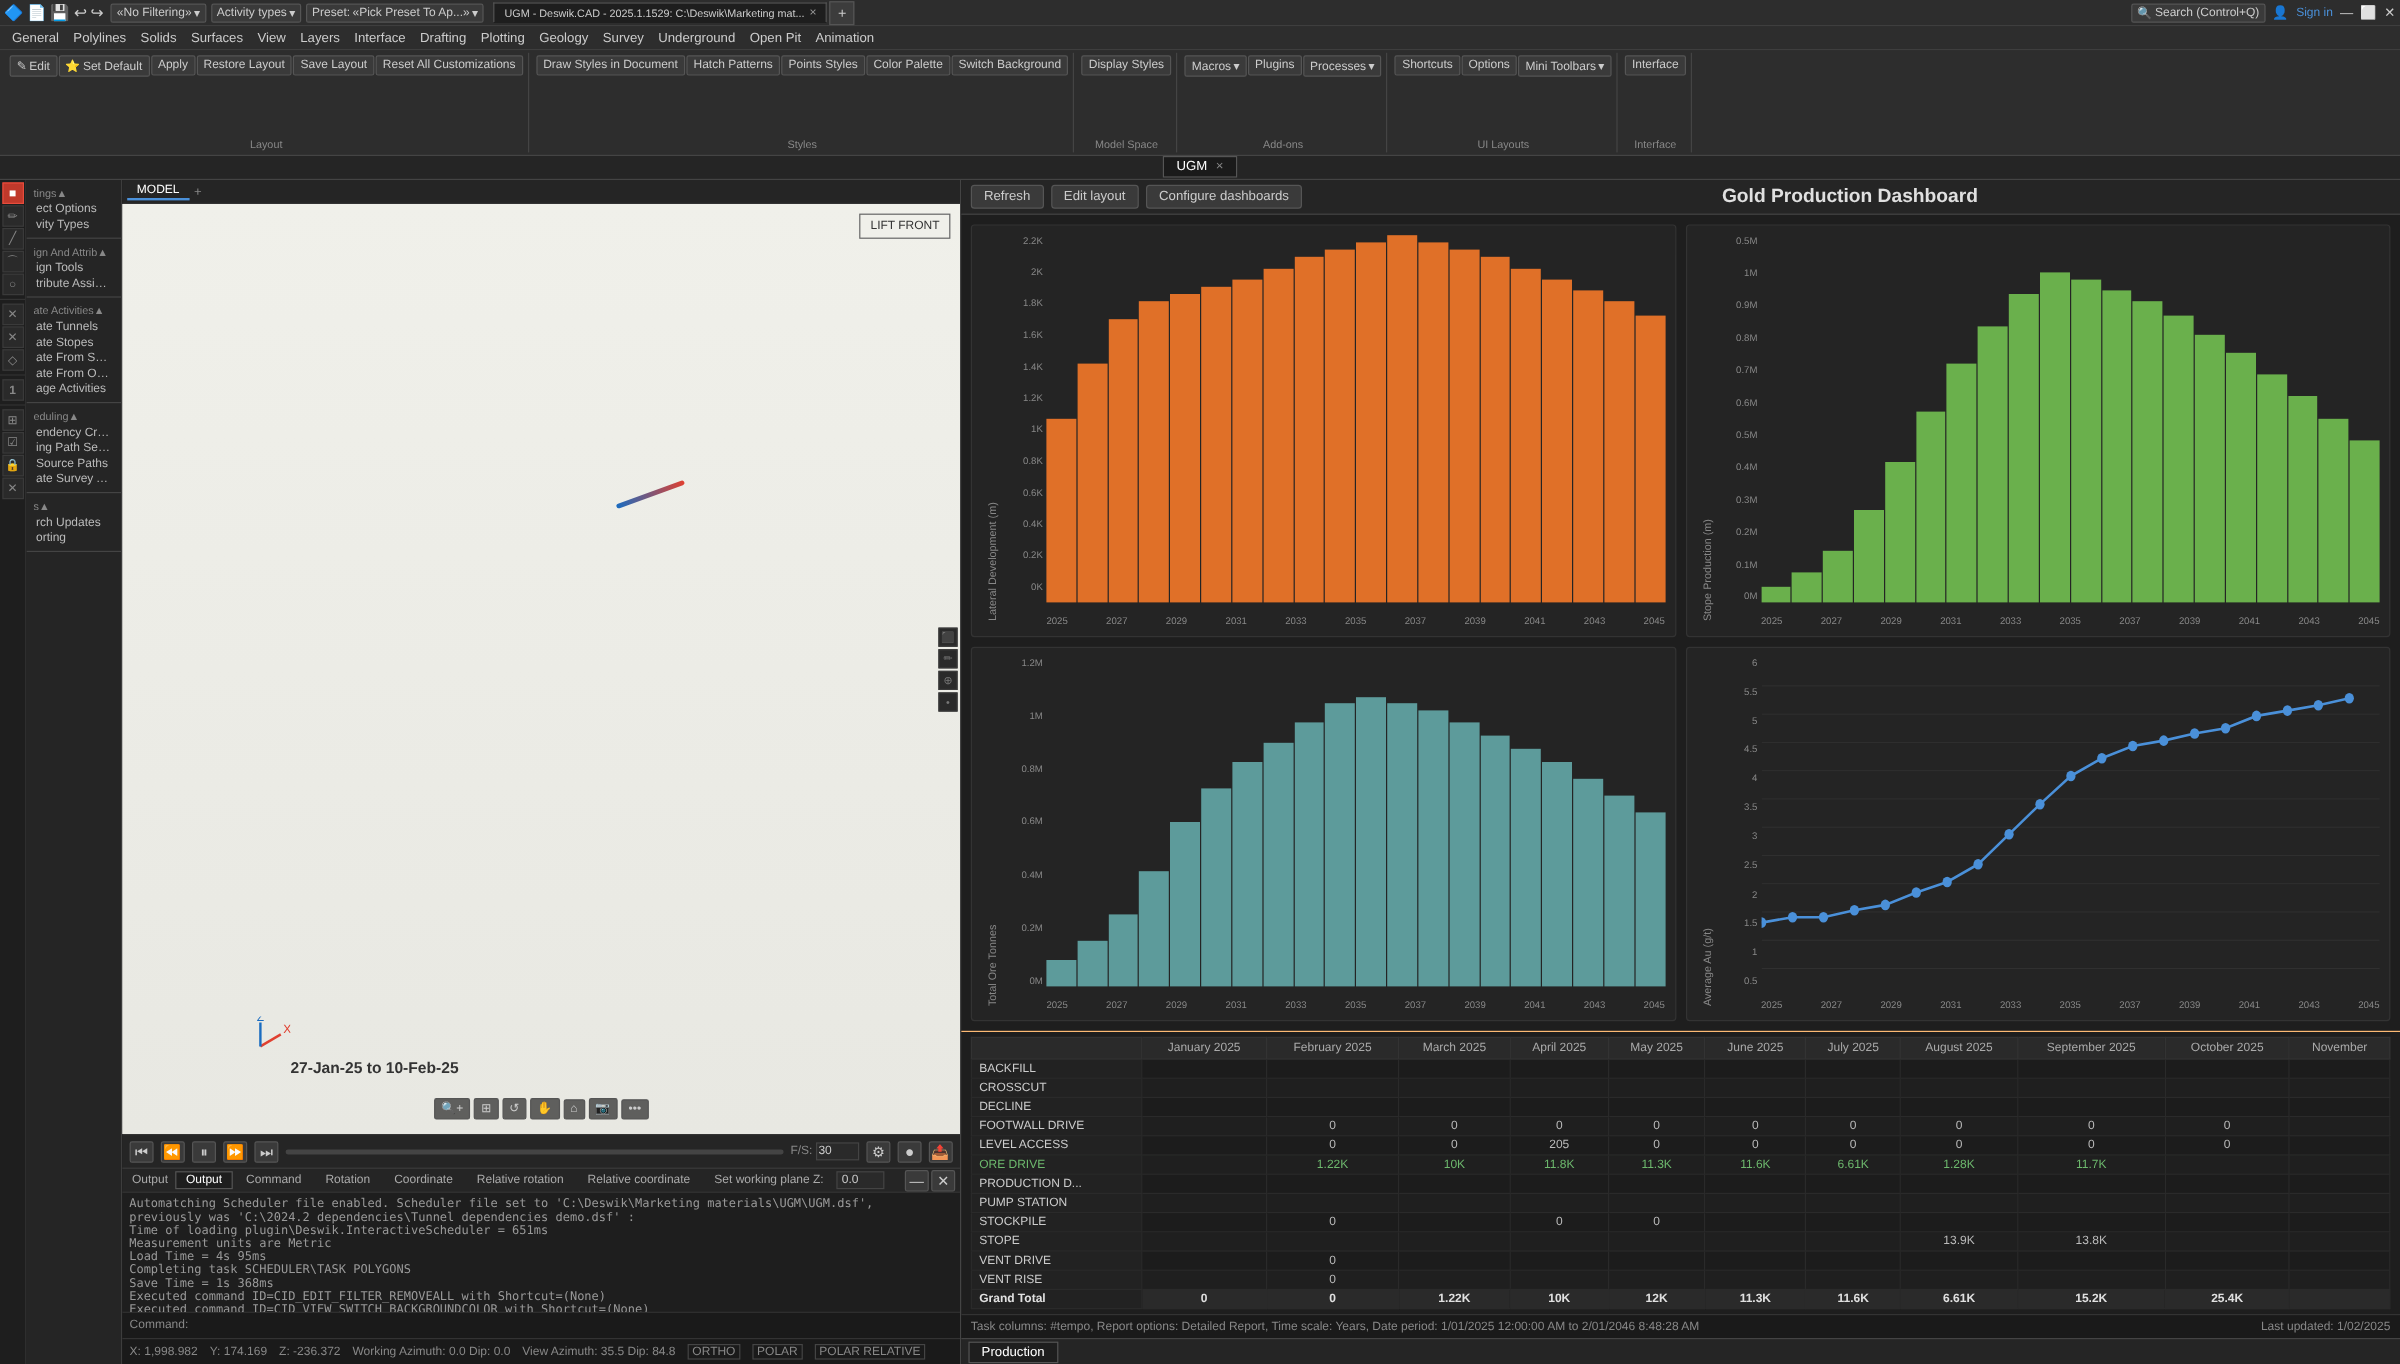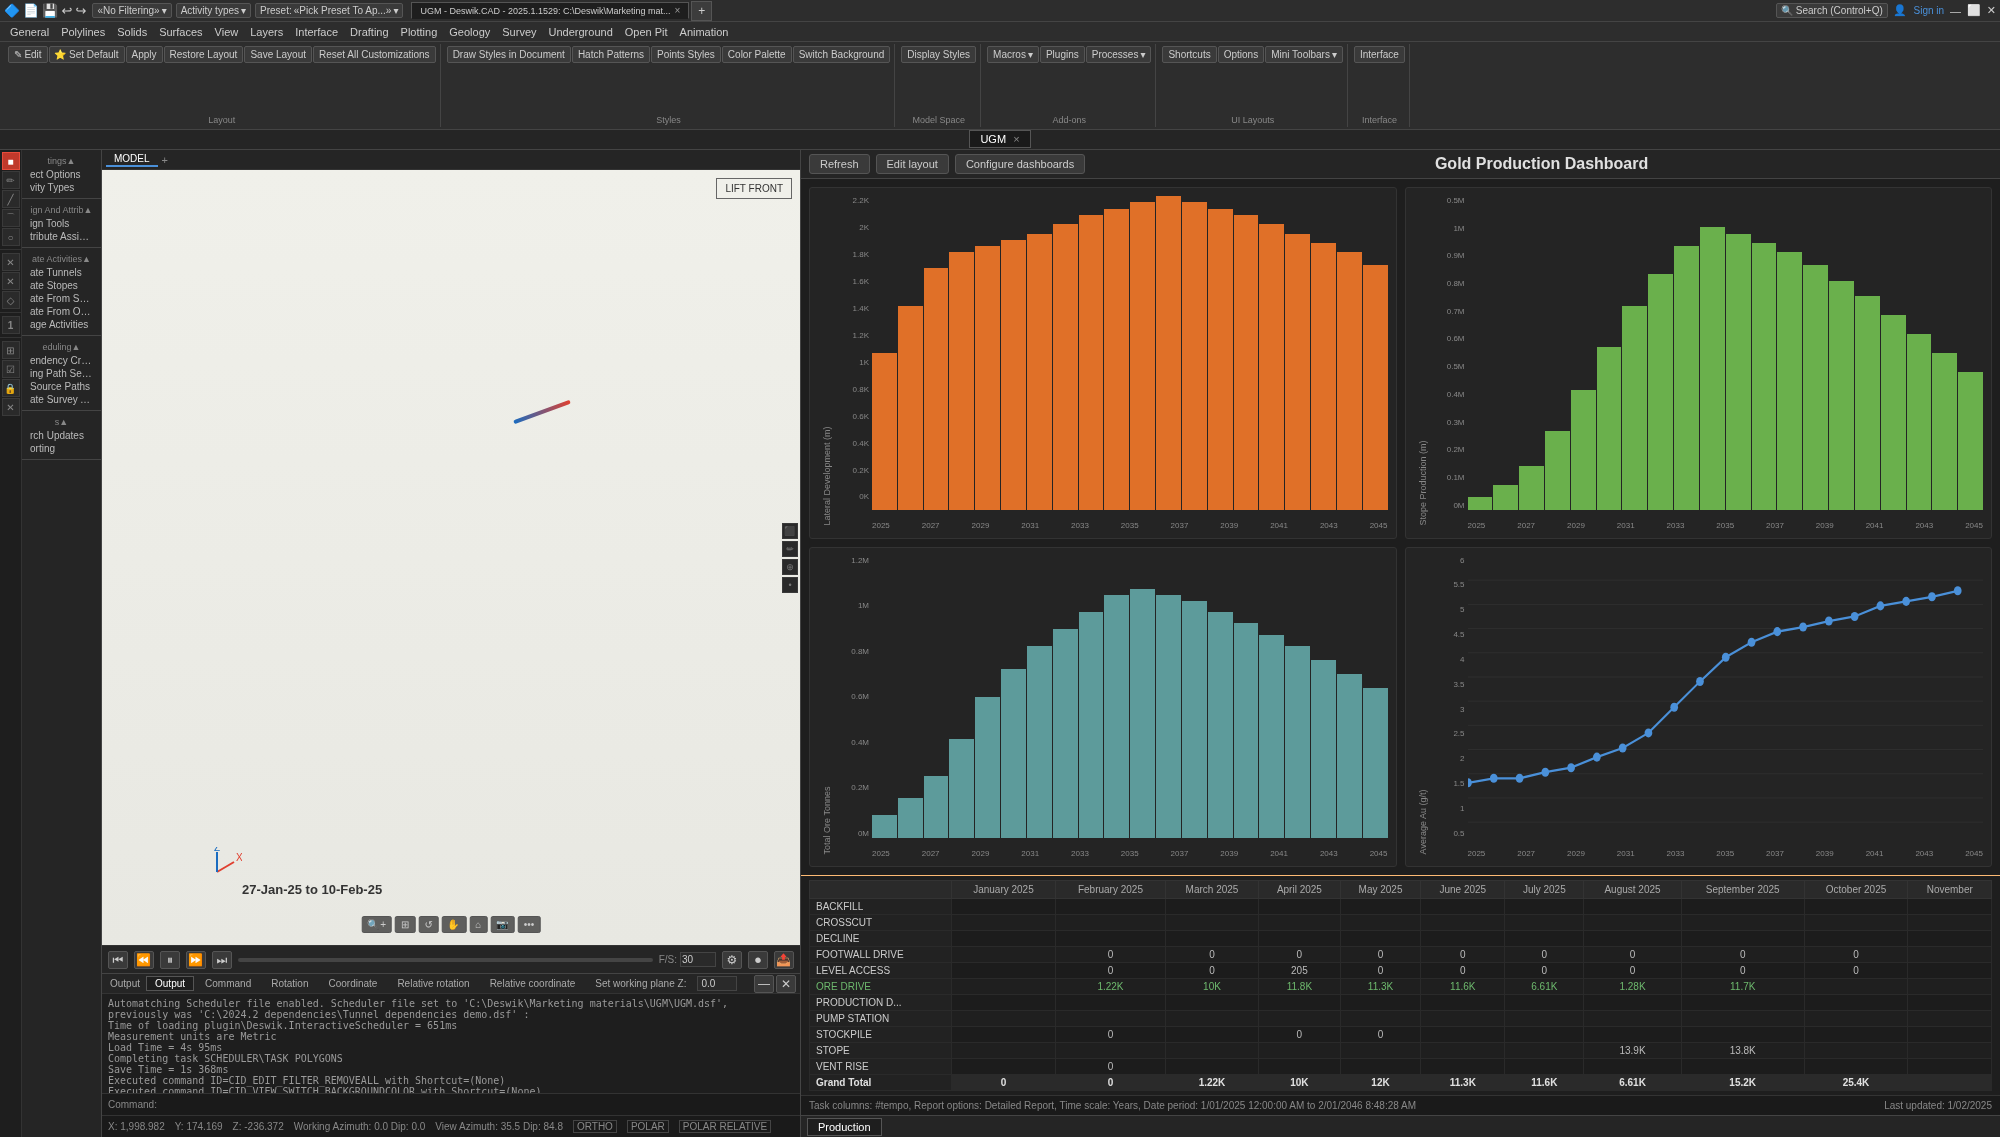--- a/index.html
+++ b/index.html
@@ -29,21 +29,21 @@
     #view-tabs { background: #252525; border-bottom: 1px solid #444; display: flex; align-items: center; height: 20px; padding: 0 2px; flex-direction: column; }
     .view-tab { padding: 2px 10px; font-size: 11px; color: #aaa; cursor: pointer; border: 1px solid transparent; }
     .view-tab.active { background: #1a1a1a; border-color: #555; color: #fff; }
 
     
     #main-layout { display: flex; height: calc(1137px - 22px - 20px - 88px - 20px); }
 
     
     #left-panel { width: 80px; background: #252525; border-right: 1px solid #444; display: flex; flex-direction: column; overflow: hidden; }
     .left-section { border-bottom: 1px solid #444; padding: 4px 2px; }
-    .left-section-title { font-size: 9px; color: #888; padding: 2px 4px; display: flex; justify-content: center; cursor: pointer; }
+    .left-section-title { font-size: 9px; color: #888; padding: 2px 4px; display: flex; justify-content: flex-start; cursor: pointer; }
     .left-item { font-size: 10px; color: #bbb; padding: 1px 6px; cursor: pointer; white-space: nowrap; overflow: hidden; text-overflow: ellipsis; }
 
     
     #left-icon-bar { width: 22px; background: #1e1e1e; border-right: 1px solid #333; display: flex; flex-direction: column; align-items: center; padding: 2px 0; gap: 1px; }
     .left-icon { width: 18px; height: 18px; background: #2a2a2a; border: 1px solid #3a3a3a; display: flex; align-items: center; justify-content: center; cursor: pointer; font-size: 10px; color: #888; }
     .left-icon.active { background: #c0392b; border-color: #e74c3c; color: #fff; }
 
     
     #viewport-container { flex: 1; display: flex; flex-direction: column; background: #1a1a1a; position: relative; }
     #viewport { flex: 1; background: #f5f5f0; position: relative; overflow: hidden; }
@@ -855,20 +855,34 @@
               <td></td>
               <td></td>
               <td></td>
               <td></td>
               <td>13.9K</td>
               <td>13.8K</td>
               <td></td>
               <td></td>
           </tr>
           <tr>
+            <td class="row-label">VENT DRIVE</td>
+            <td></td>
+              <td>0</td>
+              <td></td>
+              <td></td>
+              <td></td>
+              <td></td>
+              <td></td>
+              <td></td>
+              <td></td>
+              <td></td>
+              <td></td>
+          </tr>
+          <tr>
             <td class="row-label">VENT RISE</td>
             <td></td>
               <td>0</td>
               <td></td>
               <td></td>
               <td></td>
               <td></td>
               <td></td>
               <td></td>
               <td></td>

